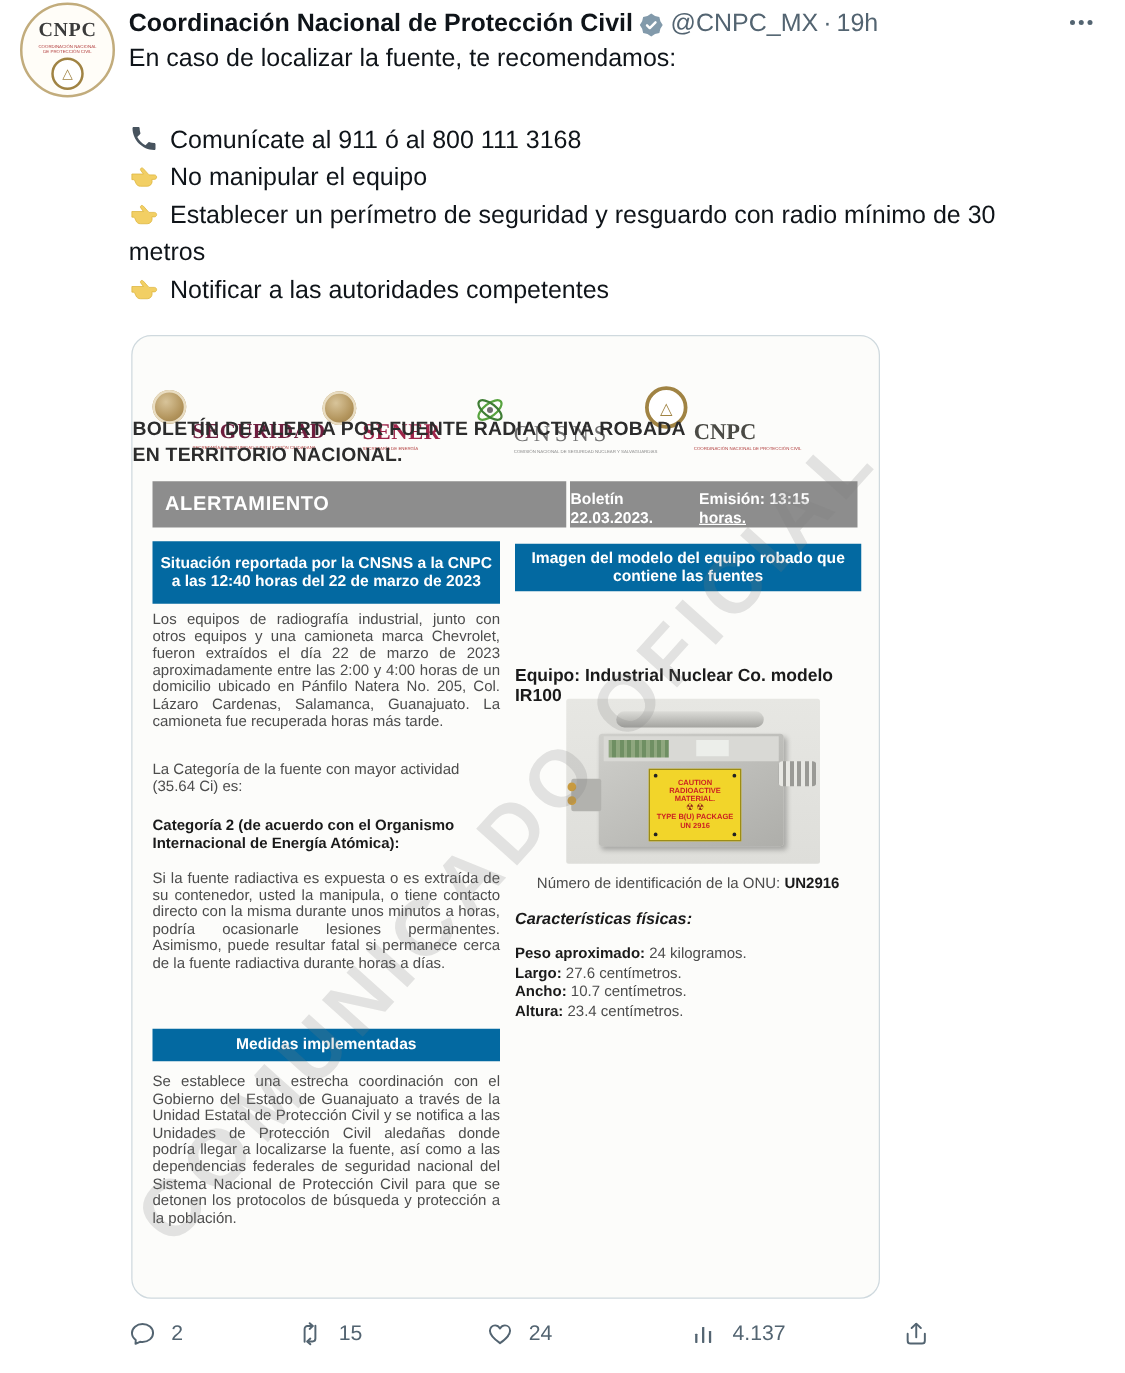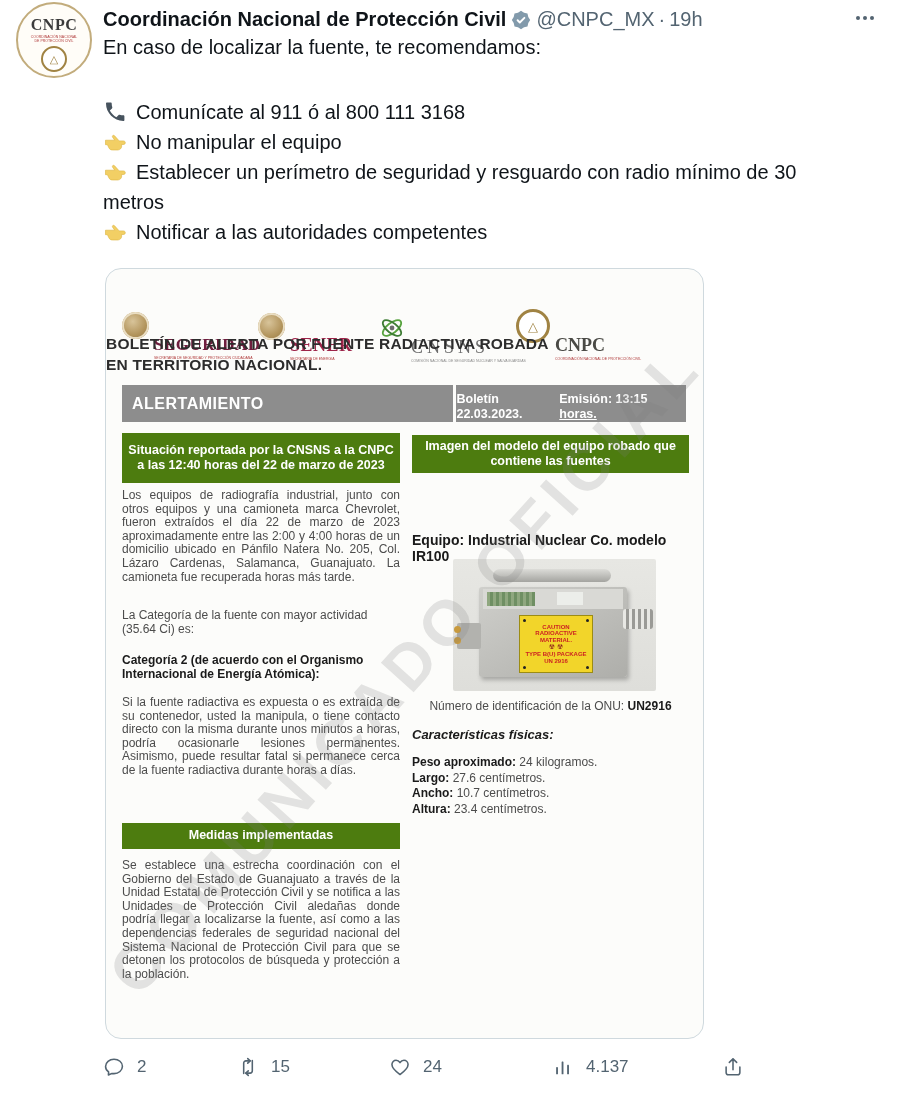--- a/index.html
+++ b/index.html
@@ -45,21 +45,21 @@
   .cnpc-emblem{width:28px;height:28px;border-radius:50%;border:3px solid #a08343;background:#fff;display:flex;align-items:center;justify-content:center;}
   .cnpc-emblem span{color:#a08343;font-size:13px;line-height:13px;}
 
   .b-title{left:0;top:64px;width:100%;text-align:left;font-weight:bold;font-size:15.5px;line-height:21px;color:#2c2c2c;letter-spacing:.2px;}
 
   .alertbar{left:16px;top:116px;width:564px;height:37px;display:flex;gap:3px;}
   .alertbar .lbox{flex:0 0 57%;background:#8d8d8d;color:#fff;font-weight:bold;font-size:16px;letter-spacing:.5px;display:flex;align-items:center;padding-left:10px;}
   .alertbar .rbox{flex:1;background:#8d8d8d;color:#fff;font-weight:bold;font-size:12.5px;line-height:15px;display:flex;flex-direction:row;align-items:flex-end;justify-content:center;padding-right:8px;}
   .alertbar .u{text-decoration:underline;}
 
-  .ghead{background:#4d7c0f;color:#fff;font-weight:bold;font-size:12.5px;line-height:15.5px;text-align:center;display:flex;align-items:center;justify-content:center;padding:2px 6px;box-sizing:border-box;}
+  .ghead{background:#0369a1;color:#fff;font-weight:bold;font-size:12.5px;line-height:15.5px;text-align:center;display:flex;align-items:center;justify-content:center;padding:2px 6px;box-sizing:border-box;}
   .col-l{width:278px;} .col-r{width:277px;}
   .h-sit{left:16px;top:164px;height:50px;}
   .h-img{left:306px;top:166px;height:38px;}
   .h-med{left:16px;top:554px;height:26px;}
 
   .bpara{font-size:12px;line-height:13.6px;color:#4c4c4c;text-align:justify;}
   .p1{left:16px;top:220px;} .p2{left:16px;top:340px;text-align:left;}
   .pcat{left:16px;top:384px;font-weight:bold;color:#1a1a1a;text-align:left;line-height:14px;}
   .p3{left:16px;top:427px;} .p4{left:16px;top:590px;}
 

